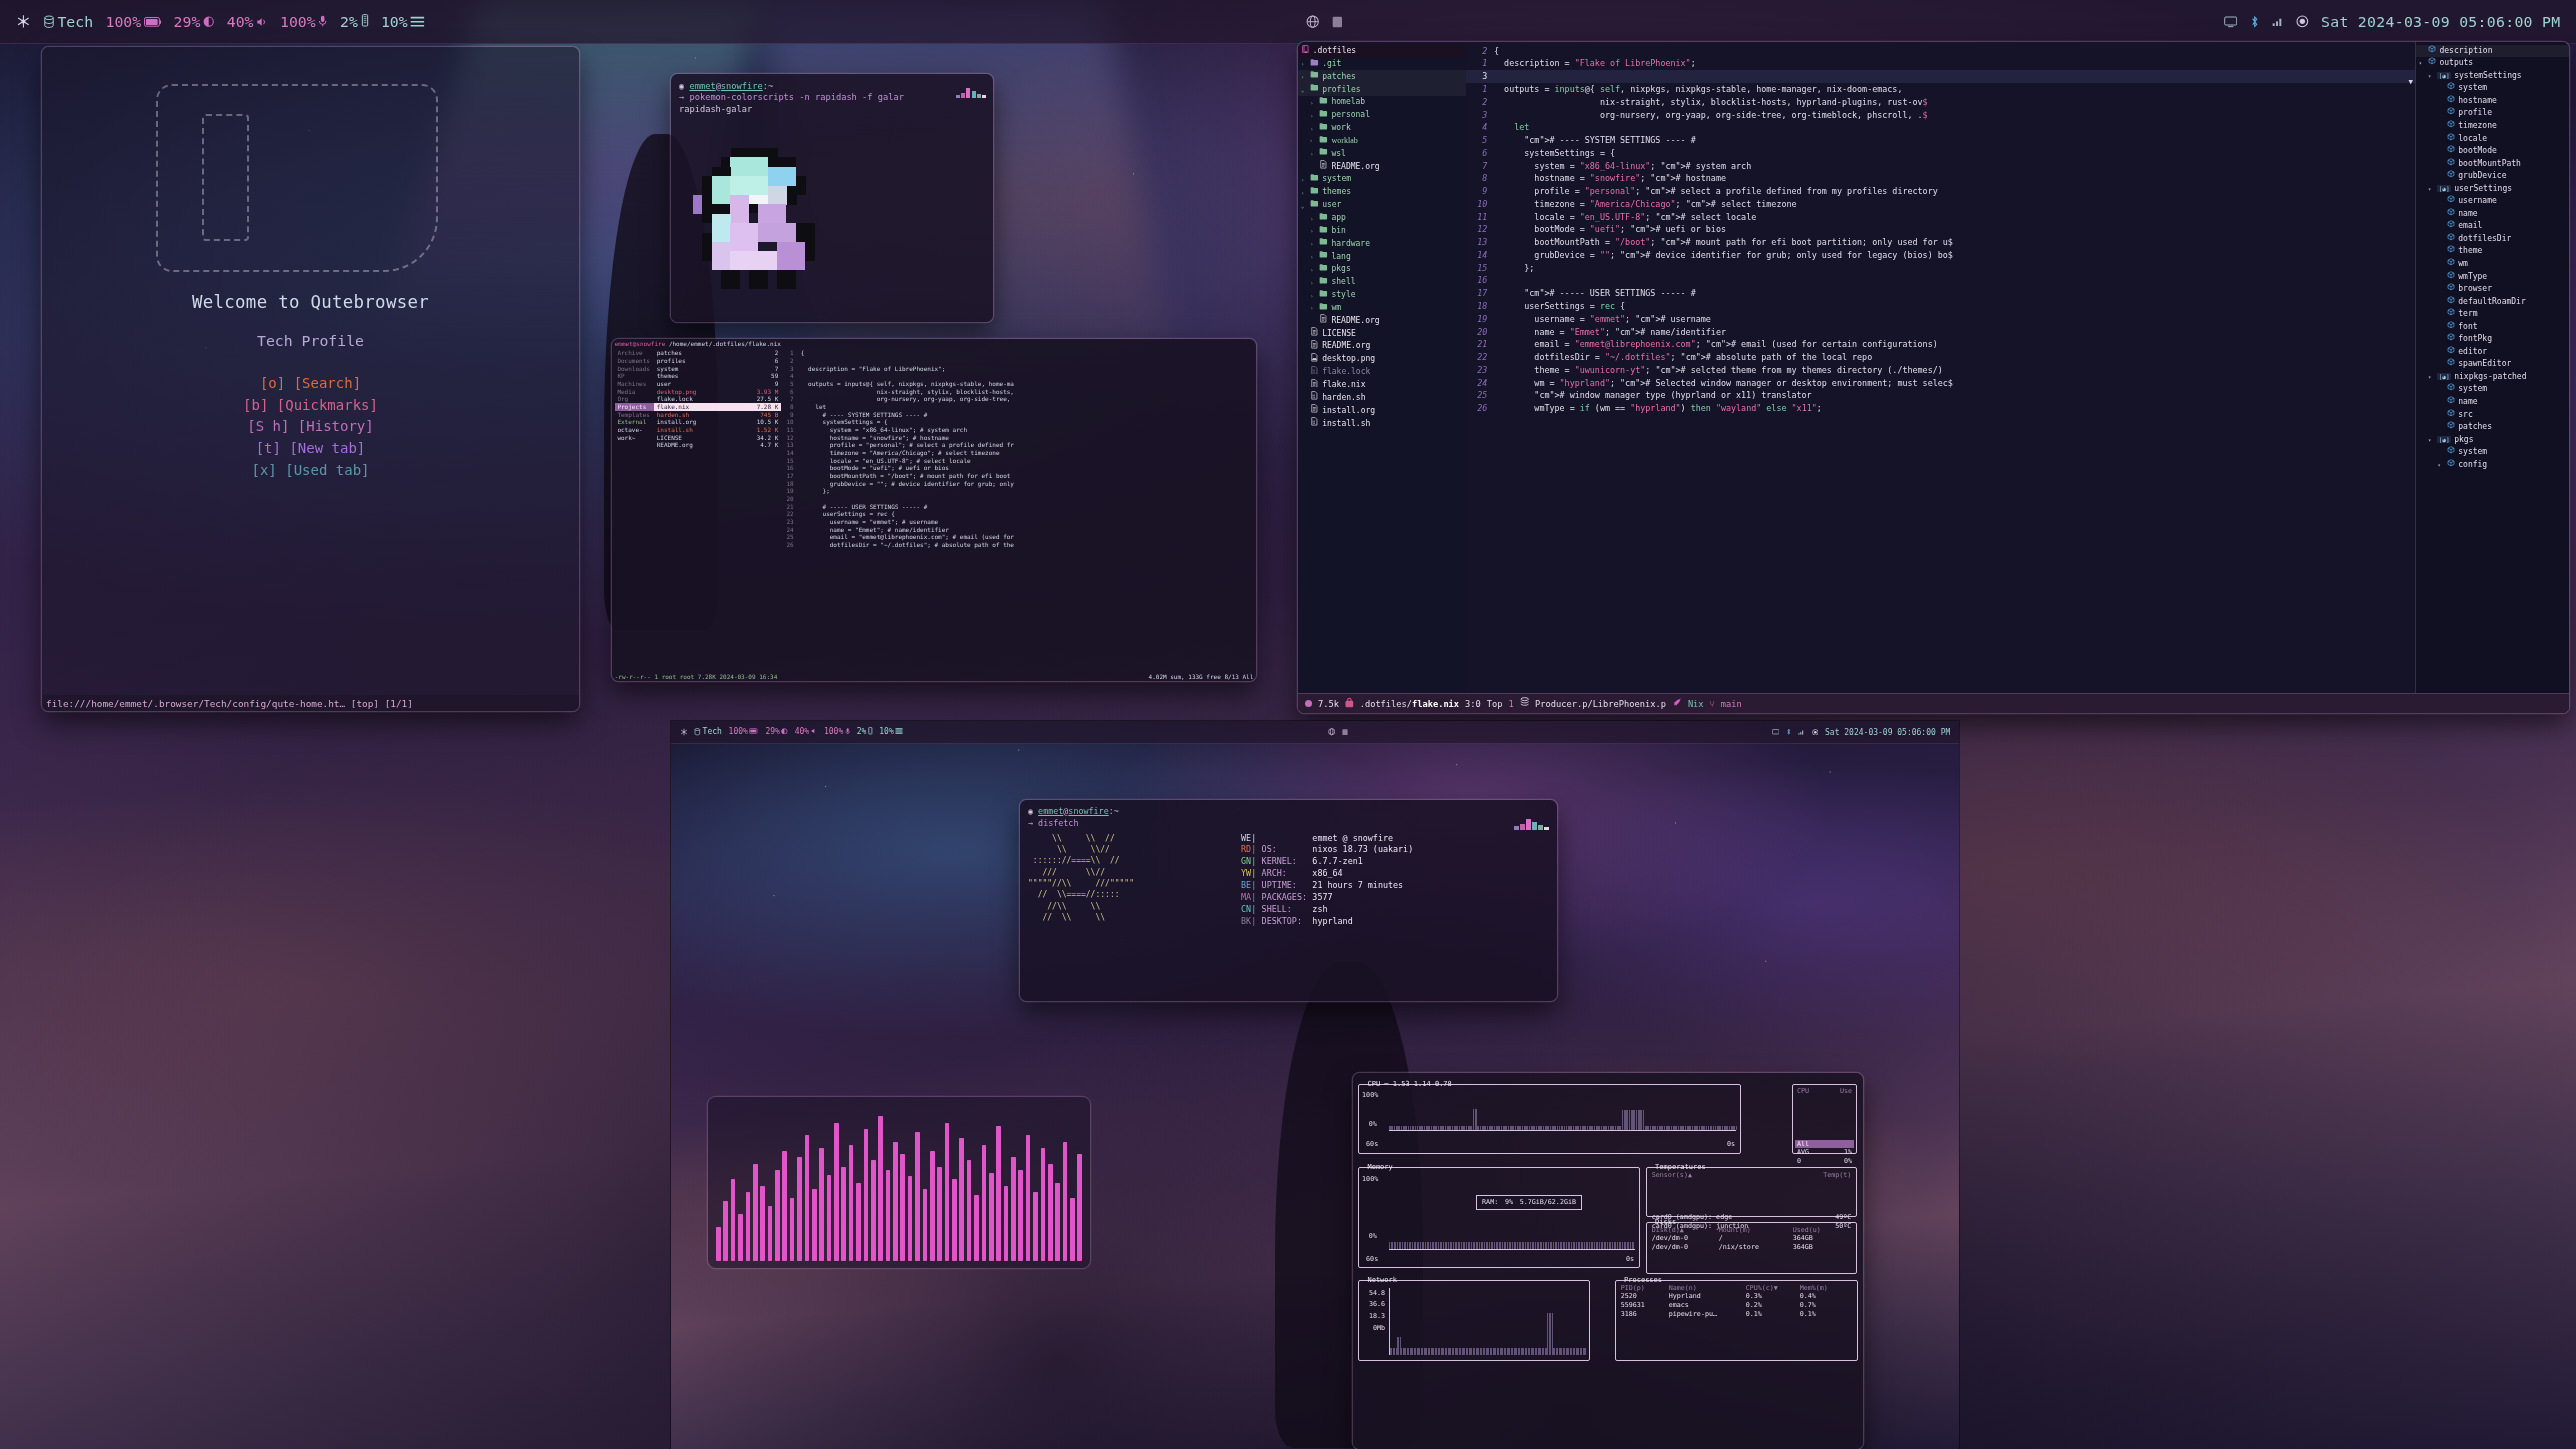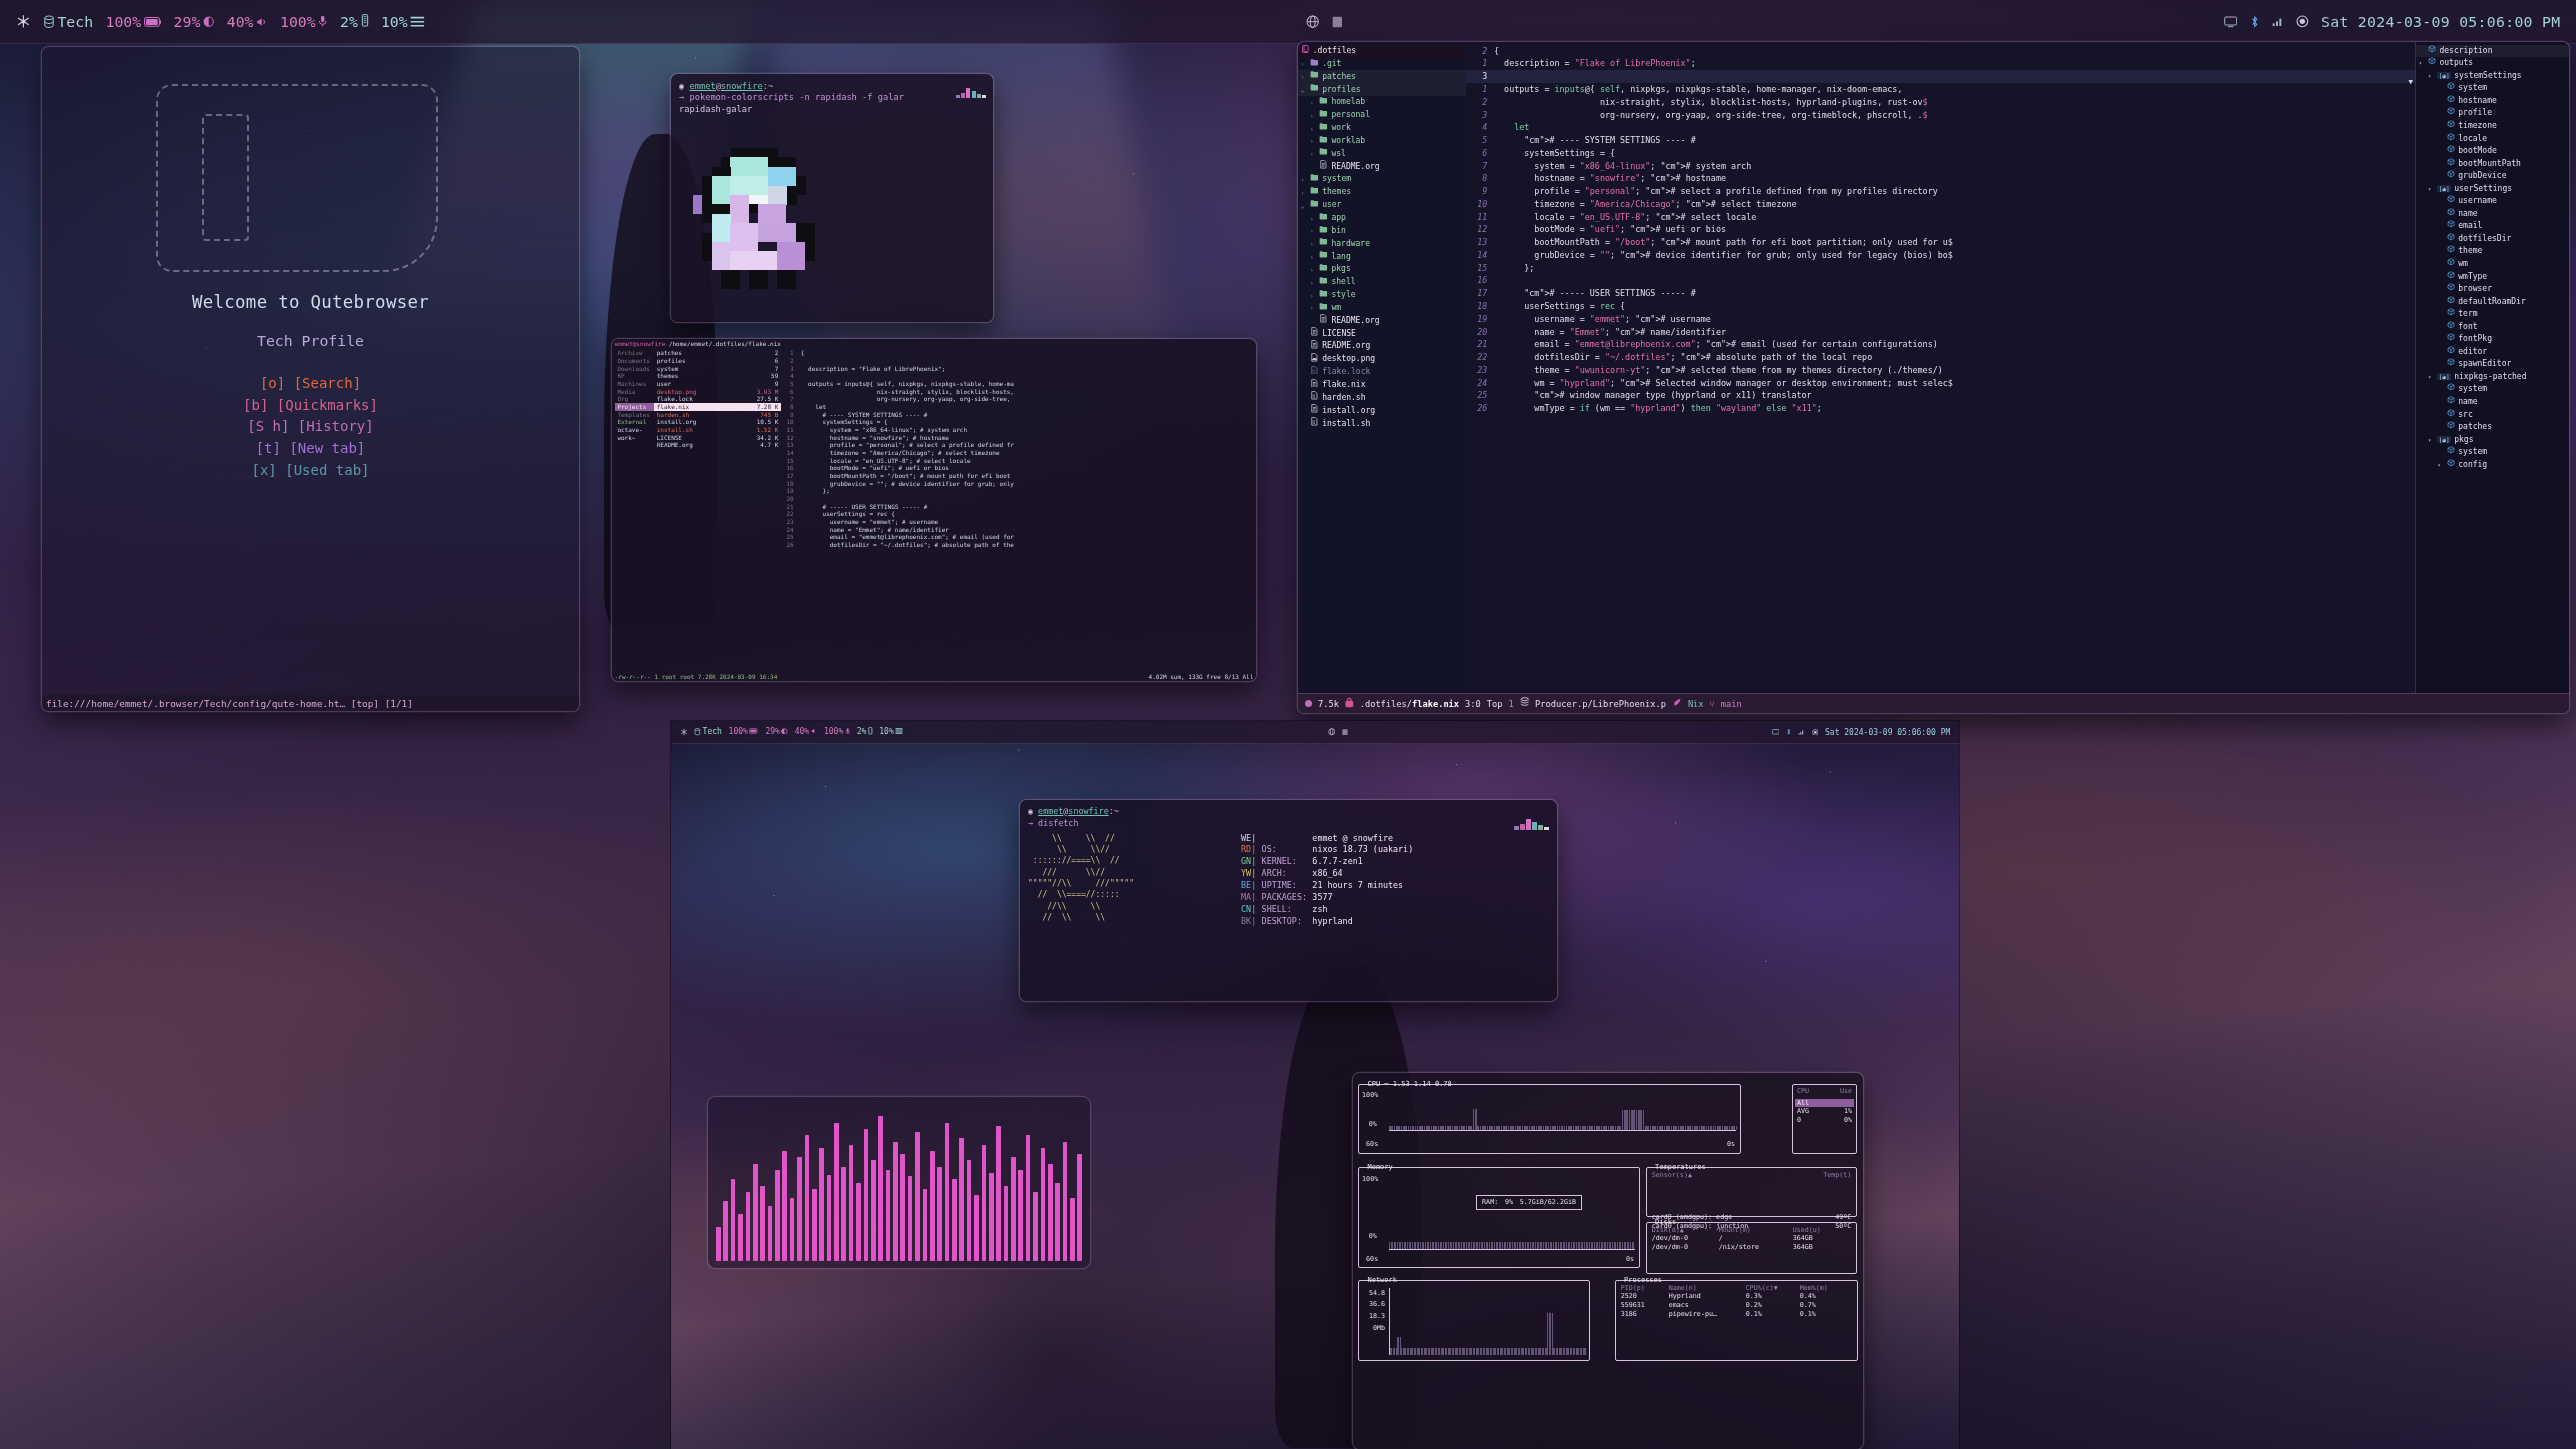--- a/index.html
+++ b/index.html
@@ -144,21 +144,21 @@
   .ft .k{color:#c79fd4;} .ft .v{color:#ece6f2;}
 
   
   .bt{background:rgba(24,18,34,.86);color:#e6dced;font-size:6.7px;line-height:1.3;}
   .box{position:absolute;border:0.7px solid #d7c2dd;border-radius:2px;}
   .box > .bt-title{position:absolute;top:-4.7px;left:5.4px;background:transparent;padding:0 2.7px;color:#f0e6f4;font-size:7px;}
   .box > .bt-title .lo{color:#e0d2e8;}
   .hdr{color:#9b7fa8;}
   .gbars{display:flex;align-items:flex-end;gap:0.7px;height:100%;}
   .gb{width:2px;background:#6f5f86;opacity:.85;}
-  .selrow{background:#8f5f9d;color:#f6ecf7;padding:0 2px;}
+  .selrow{background:#8f5f9d;color:#f6ecf7;padding:0 2px;margin-top:41px;}
 
   
   .viz{position:absolute;border-radius:8px;background:rgba(28,18,40,.55);
        box-shadow:0 0 0 1.3px rgba(200,150,210,.25);overflow:hidden;}
   .viz .bars{position:absolute;left:8px;right:8px;bottom:6.7px;top:6.7px;
      display:flex;align-items:flex-end;gap:2.7px;}
   .viz .b{flex:1;background:#e055c8;border-radius:0.7px;}
 
   
   .fig{position:absolute;background:rgba(18,12,26,.82);border-radius:45% 45% 12% 12%/60% 60% 8% 8%;}
@@ -534,21 +534,21 @@
               </svg></span>
             <span class="lbl dir">personal</span>
           </div>
           <div class="ti" style="padding-left: 12px;">
             <span class="arrow">›</span>
             <span><svg class="ico" viewBox="0 0 14 12">
                 <path d="M1 2.2A1.2 1.2 0 012.2 1h3l1.2 1.3h5.4A1.2 1.2 0 0113 3.5v6.3A1.2 1.2 0 0111.8 11H2.2A1.2 1.2 0 011 9.8z" fill="#7fb894"></path>
               </svg></span>
             <span class="lbl dir">work</span>
           </div>
-          <div class="ti" style="padding-left: 12px;">
+          <div class="ti" style="padding-left: 12px; font-family: Liberation Serif, serif;">
             <span class="arrow">›</span>
             <span><svg class="ico" viewBox="0 0 14 12">
                 <path d="M1 2.2A1.2 1.2 0 012.2 1h3l1.2 1.3h5.4A1.2 1.2 0 0113 3.5v6.3A1.2 1.2 0 0111.8 11H2.2A1.2 1.2 0 011 9.8z" fill="#7fb894"></path>
               </svg></span>
             <span class="lbl dir">worklab</span>
           </div>
           <div class="ti" style="padding-left: 12px;">
             <span class="arrow">›</span>
             <span><svg class="ico" viewBox="0 0 14 12">
                 <path d="M1 2.2A1.2 1.2 0 012.2 1h3l1.2 1.3h5.4A1.2 1.2 0 0113 3.5v6.3A1.2 1.2 0 0111.8 11H2.2A1.2 1.2 0 011 9.8z" fill="#7fb894"></path>

